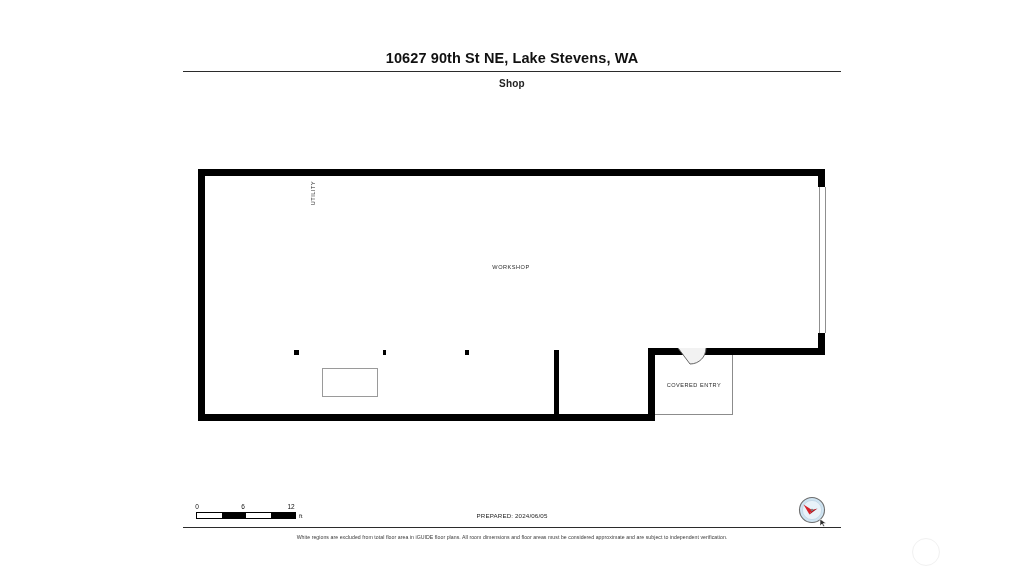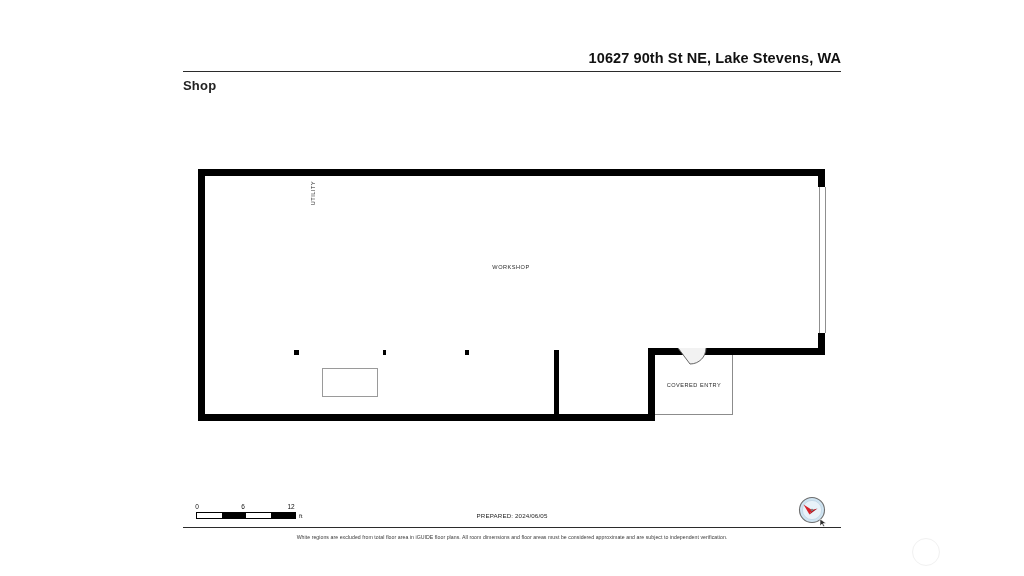--- a/index.html
+++ b/index.html
@@ -21,42 +21,42 @@
     position: absolute;
     inset: 0;
   }
 
   
   .title {
     position: absolute;
     left: 183px;
     top: 50px;
     width: 658px;
-    text-align: right;
+    text-align: center;
     font-size: 14.5px;
     font-weight: bold;
     letter-spacing: 0.1px;
     color: #111;
     white-space: nowrap;
   }
   .rule-top {
     position: absolute;
     left: 183px;
     top: 71px;
     width: 658px;
     height: 0;
     border-top: 1.6px solid #2b2b2b;
   }
   .subtitle {
     position: absolute;
     left: 183px;
     top: 78px;
     width: 658px;
-    text-align: left;
-    font-size: 13px;
+    text-align: center;
+    font-size: 10px;
     font-weight: bold;
     color: #222;
     letter-spacing: 0.2px;
   }
 
   
   .plan {
     position: absolute;
     left: 0;
     top: 0;

